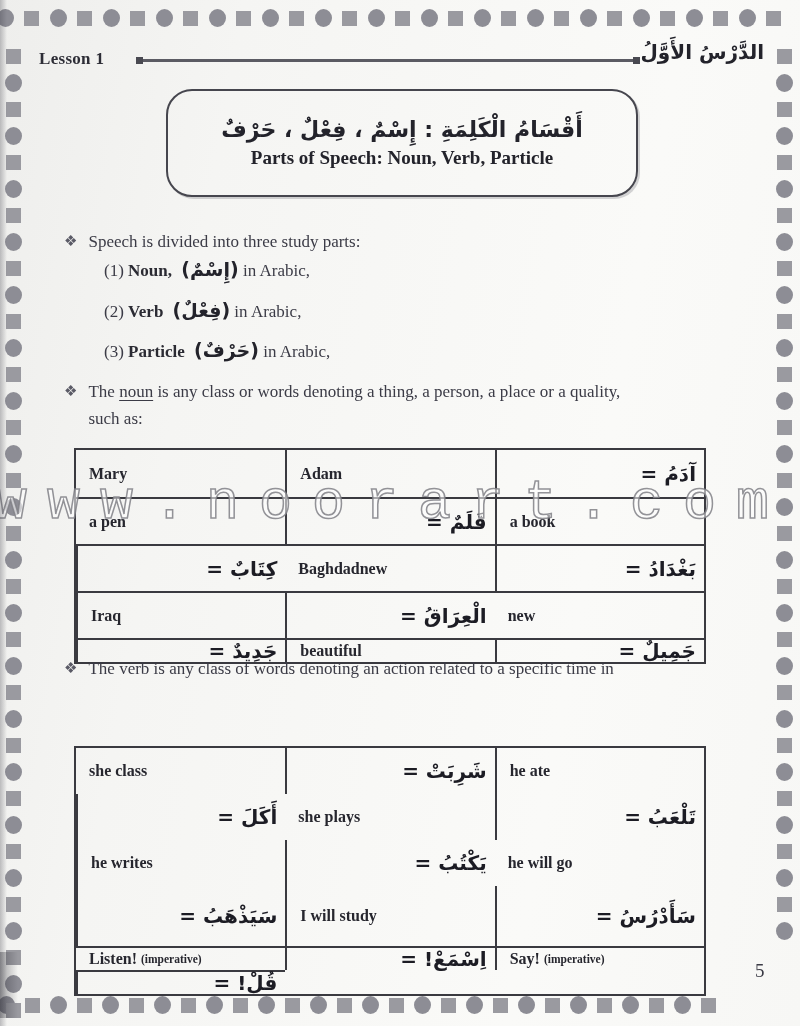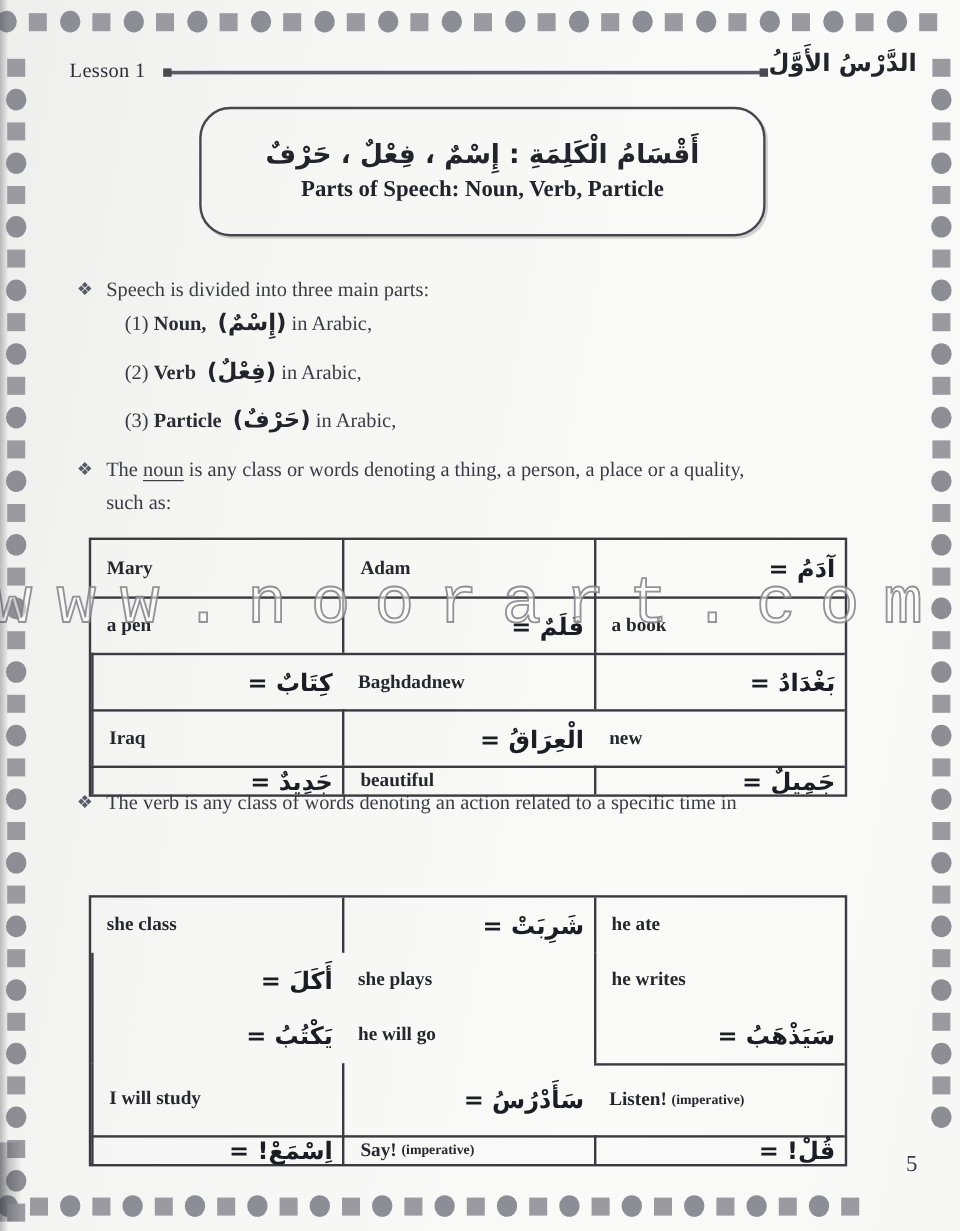--- a/index.html
+++ b/index.html
@@ -9,21 +9,21 @@
     font-family:"Liberation Serif",serif;color:#3b3b46;
   }
   .edge-left{position:absolute;left:0;top:0;width:7px;height:100%;
     background:linear-gradient(to right,rgba(60,60,70,.30),rgba(60,60,70,0));z-index:40;}
   .corner-smudge{position:absolute;left:0;top:952px;width:18px;height:66px;
     background:linear-gradient(to right,rgba(40,40,48,.40),rgba(40,40,48,0));z-index:41;}
   
   .dot-c{position:absolute;width:17px;height:18px;border-radius:50%;}
   .dot-s{position:absolute;width:15px;height:15px;}
   
-  .lesson-en{position:absolute;left:58px;top:49px;font-weight:normal;font-size:17px;
+  .lesson-en{position:absolute;left:39px;top:49px;font-weight:bold;font-size:17px;
     letter-spacing:.3px;color:#2d2d36;}
   .hline{position:absolute;left:138px;top:59px;width:500px;height:2.5px;background:#5b5b63;}
   .hline::before,.hline::after{content:"";position:absolute;top:-2.5px;width:7px;height:7px;background:#494951;}
   .hline::before{left:-2px;} .hline::after{right:-2px;}
   .lesson-ar{position:absolute;right:36px;top:40px;direction:rtl;
     font-family:"DejaVu Sans",sans-serif;font-weight:bold;font-size:20px;color:#23232b;}
   
   .title-box{position:absolute;left:166px;top:89px;width:468px;height:104px;
     border:2px solid #46464e;border-radius:26px;box-shadow:2px 2px 0 rgba(90,90,100,.25);
     display:flex;flex-direction:column;align-items:center;justify-content:center;gap:5px;}
@@ -201,21 +201,21 @@
   <div class="hline"></div>
   <div class="lesson-ar">الدَّرْسُ الأَوَّلُ</div>
 
   <div class="title-box">
     <div class="title-ar">أَقْسَامُ الْكَلِمَةِ : إِسْمٌ ، فِعْلٌ ، حَرْفٌ</div>
     <div class="title-en">Parts of Speech: Noun, Verb, Particle</div>
   </div>
 
   <div class="para" style="top:228px">
     <span class="bullet">❖</span>
-    <span>Speech is divided into three main parts:</span>
+    <span>Speech is divided into three study parts:</span>
   </div>
 
   <div class="list-item" style="top:258px">
     <span>(1)</span>
     <b>Noun,</b>
     <span class="ar-inline" dir="auto">(إِسْمٌ)</span><span> in Arabic,</span>
   </div>
   <div class="list-item" style="top:299px">
     <span>(2)</span>
     <b>Verb</b>
@@ -258,20 +258,21 @@
     <span><span>The verb is any class of words denoting an action related to a specific time in</span><br></span>
   </div>
 
   <div class="word-table" id="verb-table">
     <div class="cell c-en">she class</div>
     <div class="cell c-ar bl">شَرِبَتْ =</div>
     <div class="cell c-en bl">he ate</div>
     <div class="cell c-ar bl">أَكَلَ =</div>
 
     <div class="cell c-en">she plays</div>
+    <div class="cell c-ar bl">تَلْعَبُ =</div>
     <div class="cell c-en bl">he writes</div>
     <div class="cell c-ar bl">يَكْتُبُ =</div>
 
     <div class="cell c-en">he will go</div>
     <div class="cell c-ar bl">سَيَذْهَبُ =</div>
     <div class="cell c-en bl">I will study</div>
     <div class="cell c-ar bl">سَأَدْرُسُ =</div>
 
     <div class="cell c-en bt">
       <span>Listen!</span>

